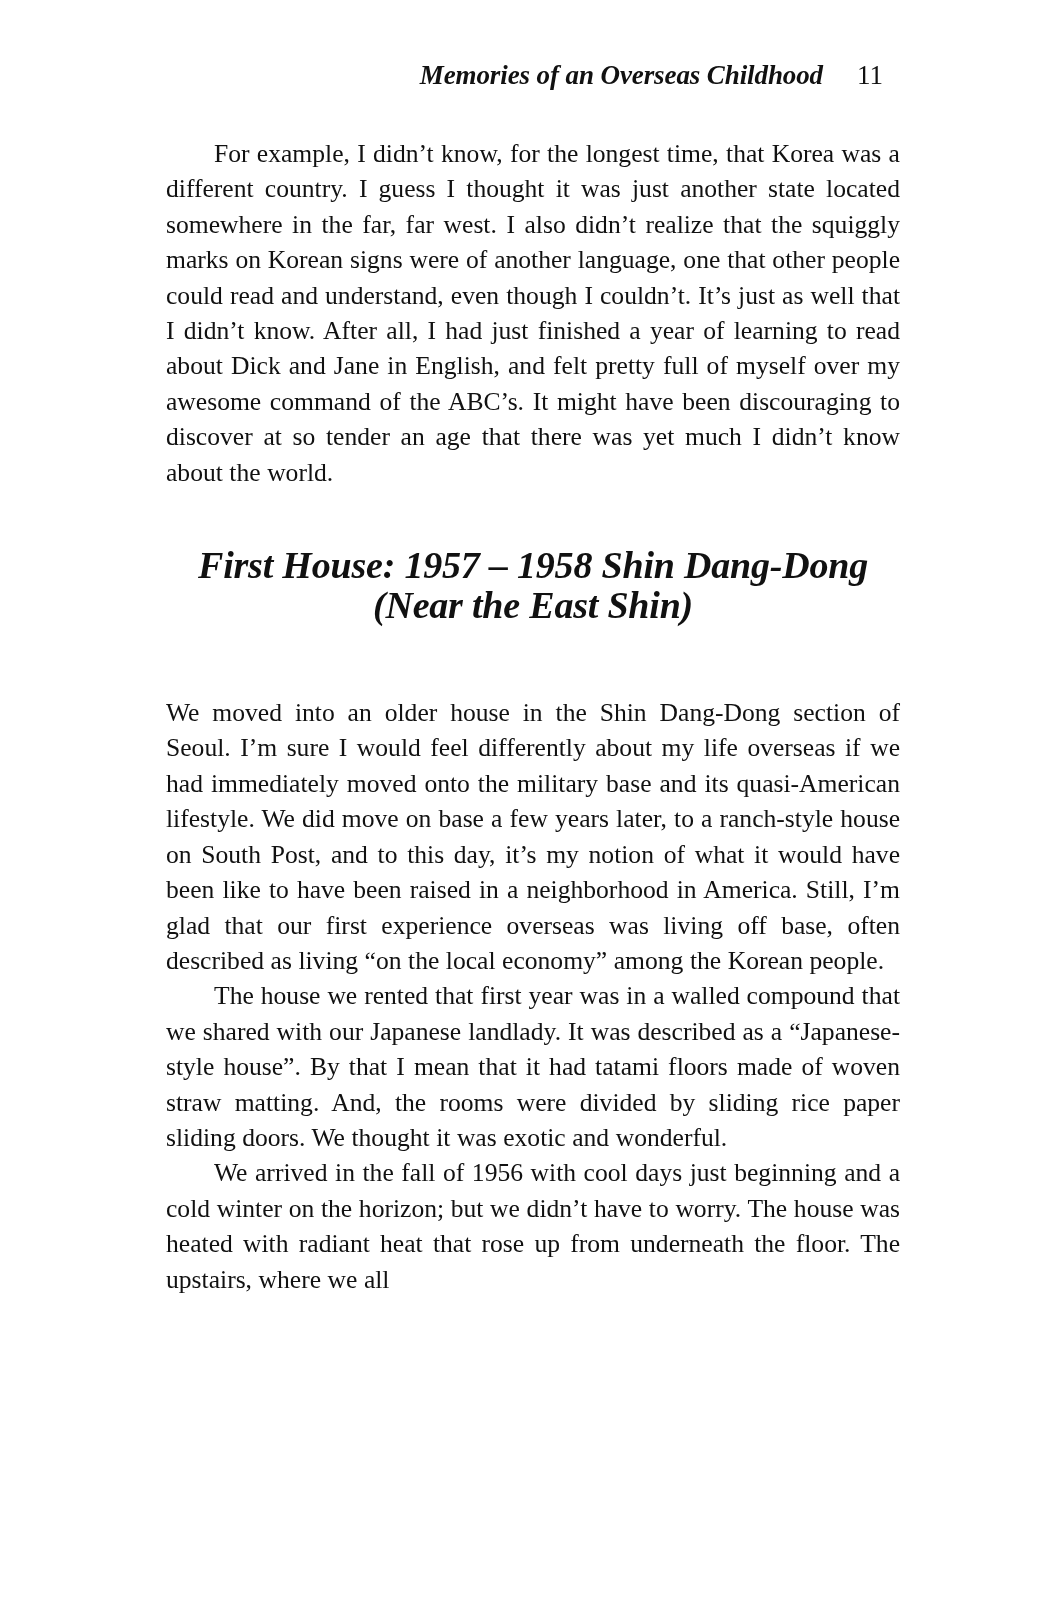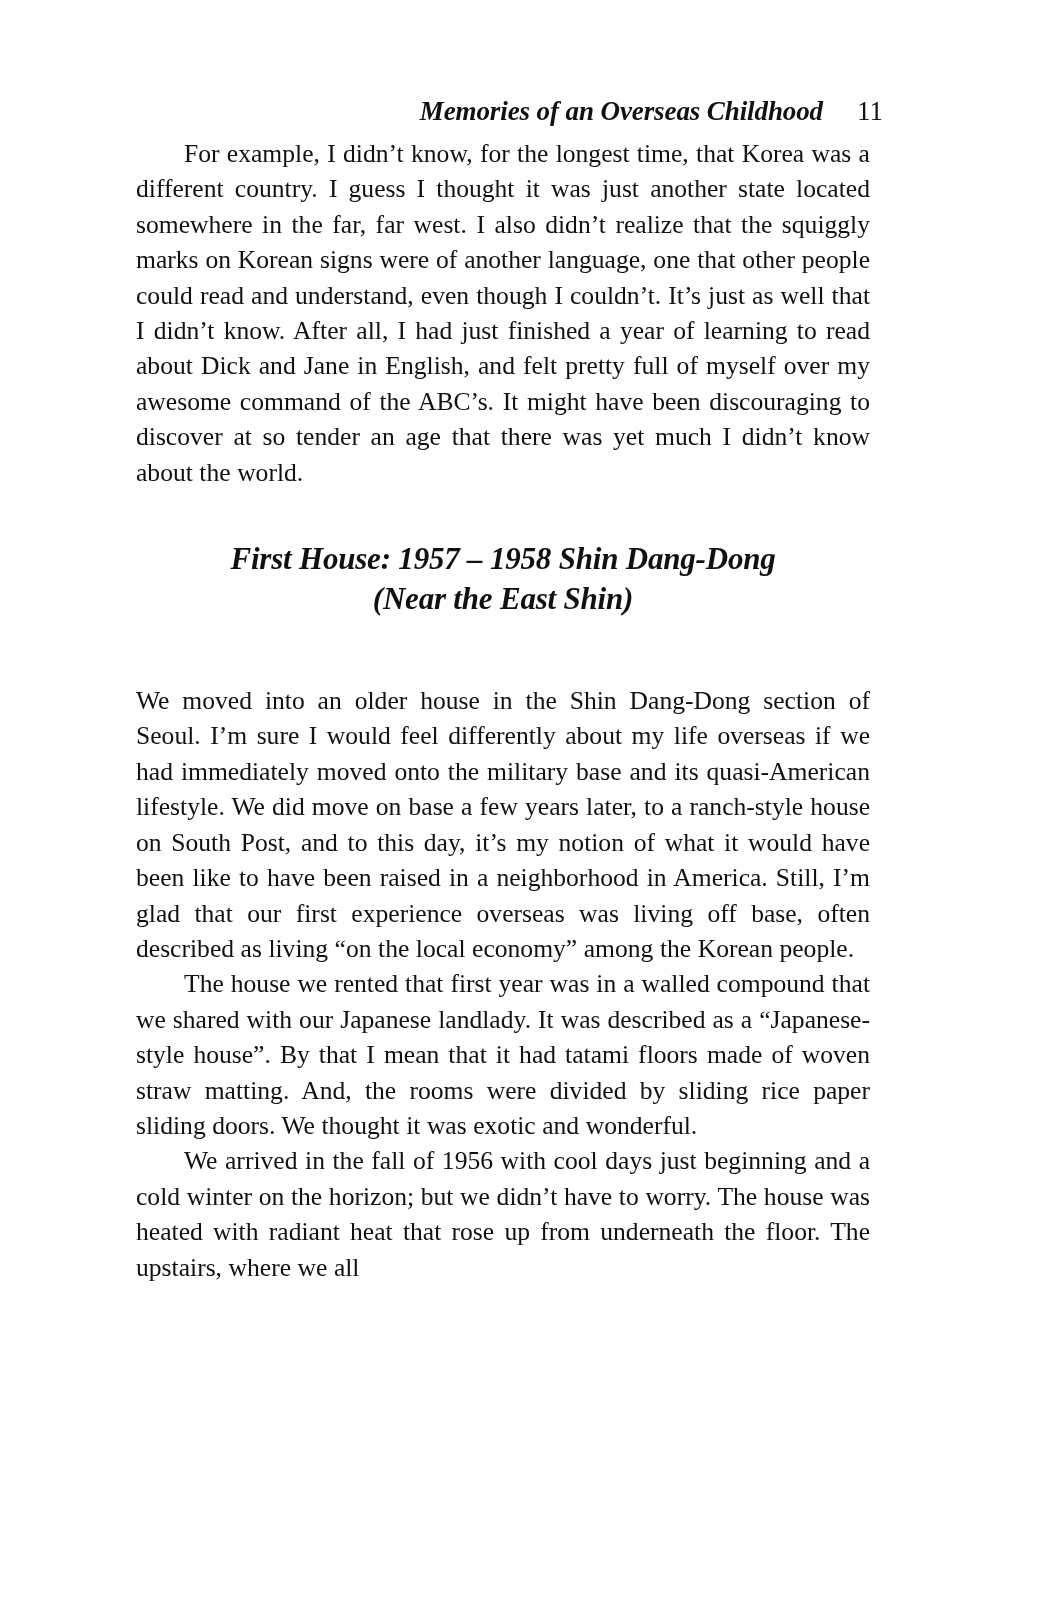--- a/index.html
+++ b/index.html
@@ -41,27 +41,26 @@
     font-size: 27px;
     letter-spacing: -0.1px;
     line-height: 1;
   }
   .running-head .rh-page {
     font-size: 27px;
     font-style: normal;
     font-weight: normal;
     line-height: 1;
     margin-left: 34px;
-    margin-top: 36px;
   }
 
   
   .textblock {
     position: absolute;
-    left: 136px;
+    left: 166px;
     top: 136px;
     width: 734px;
   }
 
   p.body {
     margin: 0;
     font-size: 25.6px;
     line-height: 35.4px;
     text-align: justify;
     text-justify: inter-word;
@@ -71,23 +70,23 @@
   }
   p.body.noindent {
     text-indent: 0;
     margin-top: 36px;
   }
 
   
 
   
   .section-heading {
-    margin: 4px;
+    margin: 10px;
     padding: 0;
-    font-size: 31px;
+    font-size: 38px;
     font-weight: bold;
     font-style: italic;
     text-align: center;
     line-height: 40px;
     letter-spacing: -0.2px;
   }
   .section-heading .hl {
     display: block;
     white-space: nowrap;
   }

